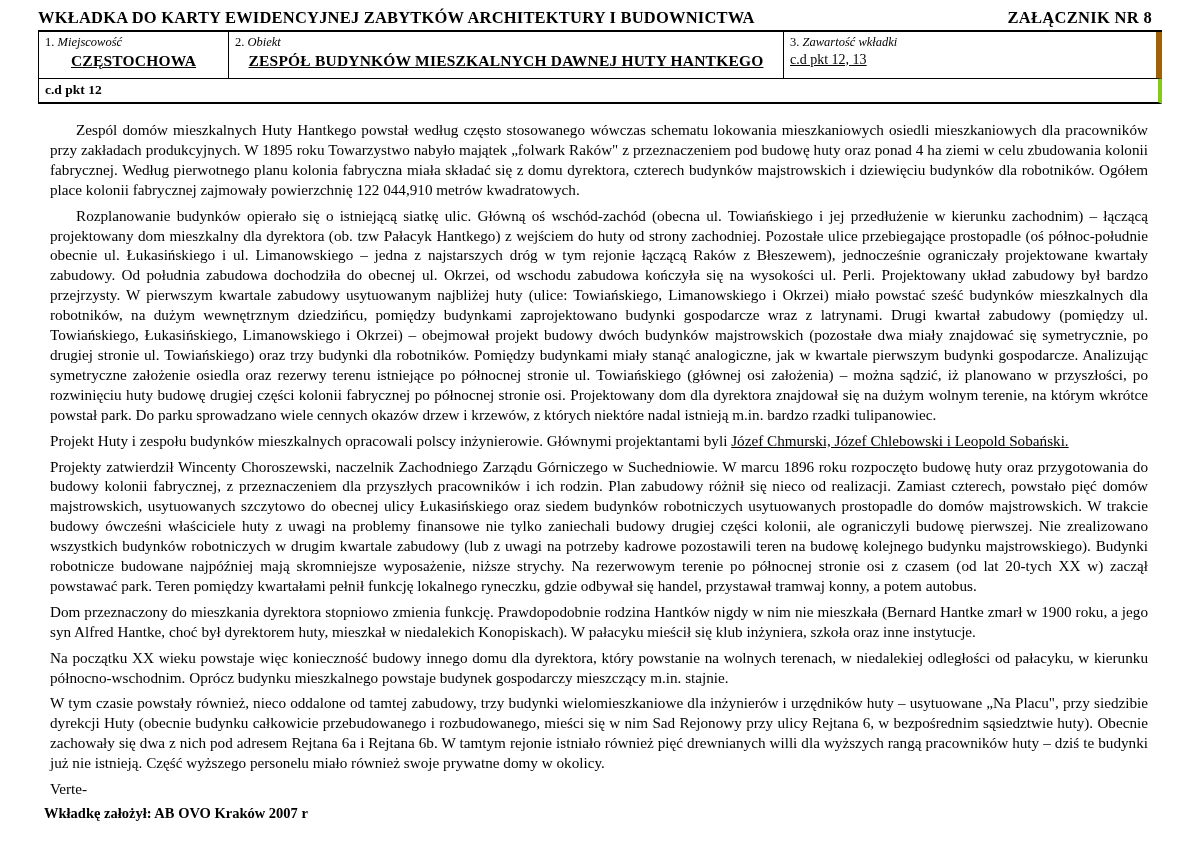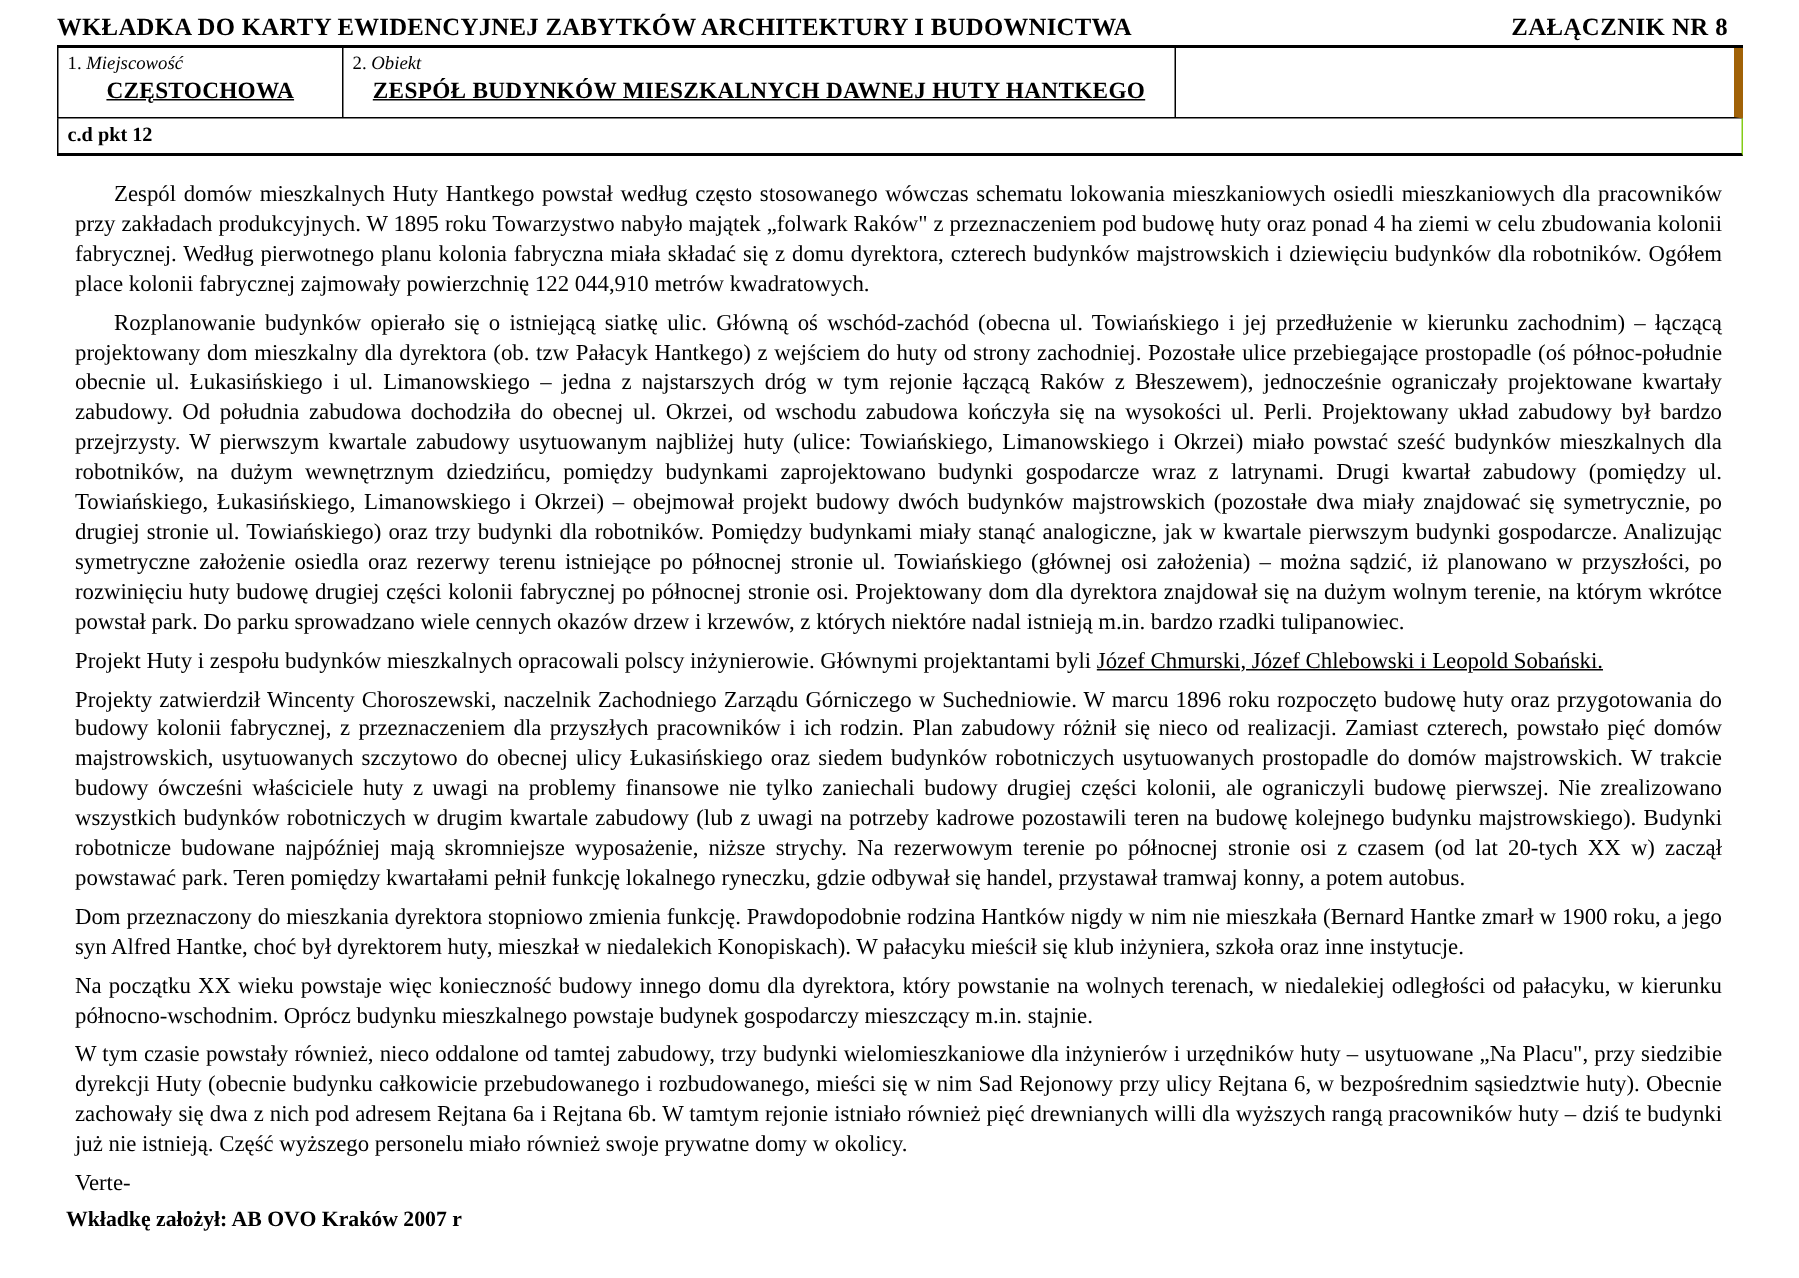--- a/index.html
+++ b/index.html
@@ -74,21 +74,21 @@
     text-decoration: underline;
   }
   .hvalue.center { text-align: center; }
   .hvalue.c3text {
     font-weight: normal;
     font-size: 14px;
     letter-spacing: 0;
   }
   .subheader {
     border-left: 1px solid #000;
-    border-right: 1px solid #84cc16;
+    border-right: 4px solid #84cc16;
     border-bottom: 2px solid #000;
     box-sizing: border-box;
     padding: 3px 6px 4px 6px;
     font-size: 13.5px;
     font-weight: bold;
   }
   
   .body-text {
     margin-top: 16px;
     padding: 0 8px 0 6px;
@@ -129,20 +129,27 @@
         </div>
         <div class="hvalue center">CZĘSTOCHOWA</div>
       </div>
       <div class="hcell c2">
         <div class="hlabel">
           <span class="num">2.</span>
           <span>Obiekt</span>
         </div>
         <div class="hvalue center">ZESPÓŁ BUDYNKÓW MIESZKALNYCH  DAWNEJ HUTY HANTKEGO</div>
       </div>
+      <div class="hcell c3">
+        <div class="hlabel">
+          <span class="num">3.</span>
+          <span>Zawartość wkładki</span>
+        </div>
+        <div class="hvalue c3text">c.d  pkt 12, 13</div>
+      </div>
     </div>
 
     <div class="subheader">c.d pkt 12</div>
 
     <div class="body-text">
       <p class="indent">Zespól domów mieszkalnych Huty Hantkego powstał według często stosowanego wówczas schematu lokowania mieszkaniowych osiedli mieszkaniowych dla pracowników przy zakładach produkcyjnych. W 1895 roku Towarzystwo nabyło majątek „folwark Raków" z przeznaczeniem pod budowę huty oraz ponad 4 ha ziemi w celu zbudowania kolonii fabrycznej. Według pierwotnego planu kolonia fabryczna miała składać się z domu dyrektora, czterech budynków majstrowskich i dziewięciu budynków dla robotników. Ogółem place kolonii fabrycznej zajmowały powierzchnię 122 044,910 metrów kwadratowych.</p>
       <p class="indent">Rozplanowanie budynków opierało się o istniejącą siatkę ulic. Główną oś wschód-zachód  (obecna ul. Towiańskiego i jej przedłużenie w kierunku zachodnim) – łączącą projektowany dom mieszkalny dla dyrektora (ob. tzw Pałacyk Hantkego) z wejściem do huty od strony zachodniej. Pozostałe ulice przebiegające prostopadle (oś północ-południe obecnie ul. Łukasińskiego i ul. Limanowskiego – jedna z najstarszych dróg w tym rejonie łączącą Raków z Błeszewem), jednocześnie ograniczały projektowane kwartały zabudowy. Od południa zabudowa dochodziła do obecnej ul. Okrzei, od wschodu zabudowa kończyła się na wysokości ul. Perli. Projektowany układ zabudowy był bardzo przejrzysty. W pierwszym kwartale zabudowy usytuowanym najbliżej huty (ulice: Towiańskiego, Limanowskiego i Okrzei) miało powstać sześć budynków mieszkalnych dla robotników, na dużym wewnętrznym dziedzińcu, pomiędzy budynkami zaprojektowano budynki gospodarcze wraz z latrynami. Drugi kwartał zabudowy (pomiędzy ul. Towiańskiego, Łukasińskiego, Limanowskiego i Okrzei) – obejmował projekt budowy dwóch budynków majstrowskich (pozostałe dwa miały znajdować się symetrycznie, po drugiej stronie ul. Towiańskiego) oraz trzy budynki dla robotników. Pomiędzy budynkami miały stanąć analogiczne, jak w kwartale pierwszym budynki gospodarcze. Analizując symetryczne założenie osiedla oraz rezerwy terenu istniejące po północnej stronie ul. Towiańskiego (głównej osi założenia) – można sądzić, iż planowano w przyszłości, po rozwinięciu huty budowę drugiej części  kolonii fabrycznej po północnej stronie osi. Projektowany dom dla dyrektora znajdował się na dużym wolnym terenie, na którym wkrótce powstał park. Do parku sprowadzano wiele cennych okazów drzew i krzewów, z których niektóre nadal istnieją m.in. bardzo rzadki tulipanowiec.</p>
       <p><span> Projekt Huty i zespołu budynków mieszkalnych opracowali polscy inżynierowie. Głównymi projektantami byli </span><span class="underline">Józef Chmurski, Józef Chlebowski i Leopold Sobański.</span></p>
       <p>Projekty zatwierdził Wincenty Choroszewski, naczelnik Zachodniego Zarządu Górniczego w Suchedniowie. W marcu 1896 roku rozpoczęto budowę huty oraz przygotowania do budowy kolonii fabrycznej, z przeznaczeniem dla przyszłych pracowników i ich rodzin. Plan zabudowy różnił się nieco od realizacji. Zamiast czterech, powstało pięć domów majstrowskich, usytuowanych szczytowo do obecnej ulicy Łukasińskiego oraz  siedem budynków robotniczych usytuowanych prostopadle do domów majstrowskich. W trakcie budowy ówcześni właściciele huty z uwagi na problemy finansowe nie tylko zaniechali budowy drugiej części kolonii, ale ograniczyli budowę pierwszej. Nie zrealizowano wszystkich budynków robotniczych w drugim kwartale zabudowy (lub z uwagi na potrzeby kadrowe pozostawili teren na budowę kolejnego budynku majstrowskiego). Budynki robotnicze budowane najpóźniej mają skromniejsze wyposażenie, niższe strychy. Na rezerwowym terenie po północnej stronie osi z czasem (od lat 20-tych XX w) zaczął powstawać park. Teren pomiędzy kwartałami pełnił funkcję lokalnego ryneczku, gdzie odbywał się handel, przystawał tramwaj konny, a potem autobus.</p>
       <p>Dom przeznaczony do mieszkania dyrektora stopniowo zmienia funkcję. Prawdopodobnie rodzina Hantków nigdy w nim  nie mieszkała (Bernard Hantke zmarł w 1900 roku, a jego syn Alfred Hantke, choć był dyrektorem huty, mieszkał w niedalekich Konopiskach). W pałacyku mieścił się  klub inżyniera, szkoła oraz inne instytucje.</p>

